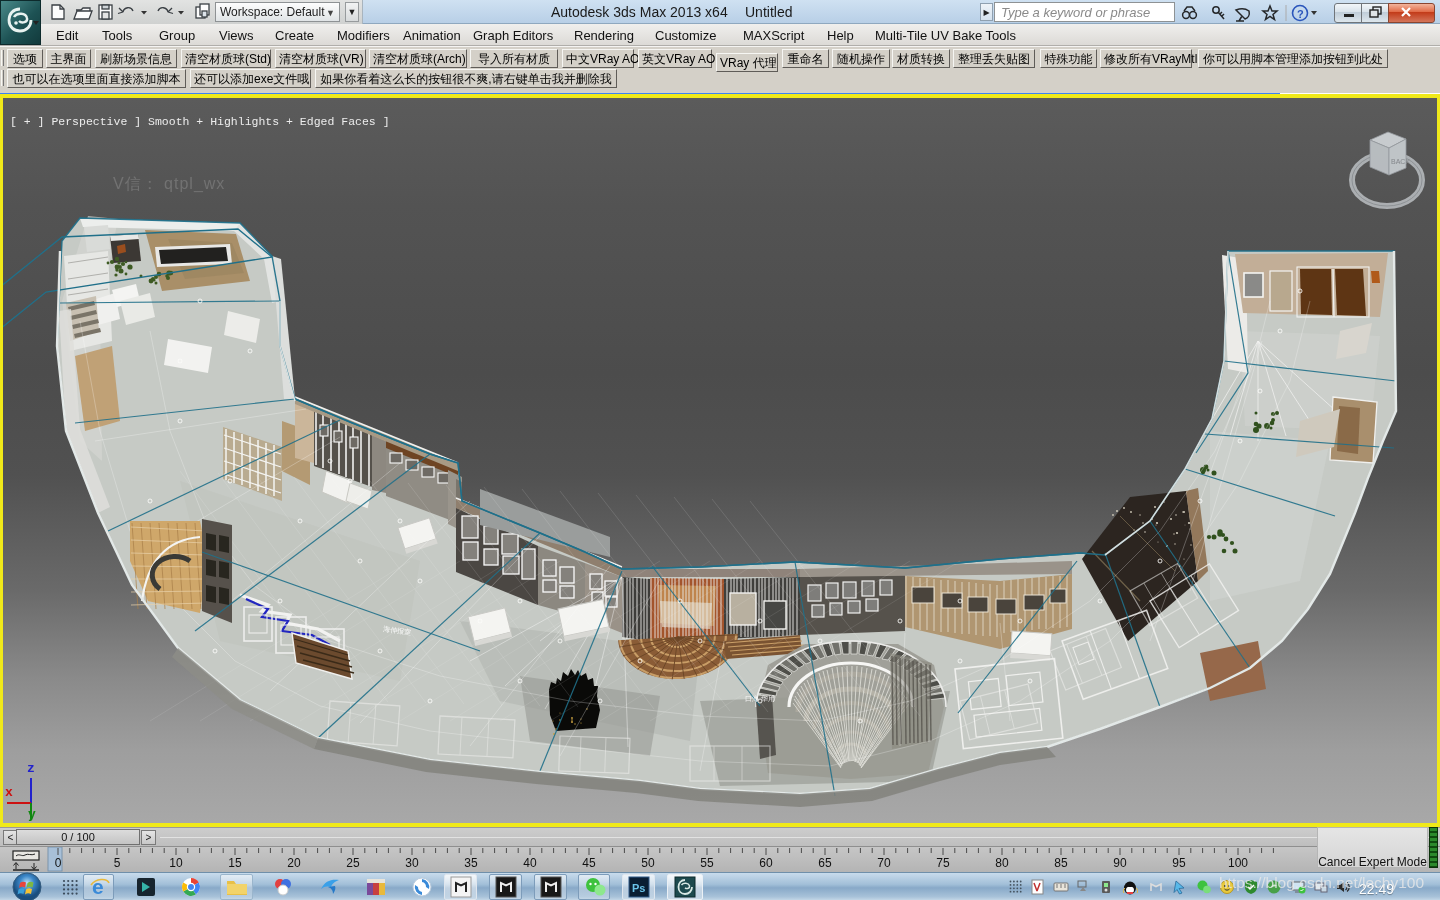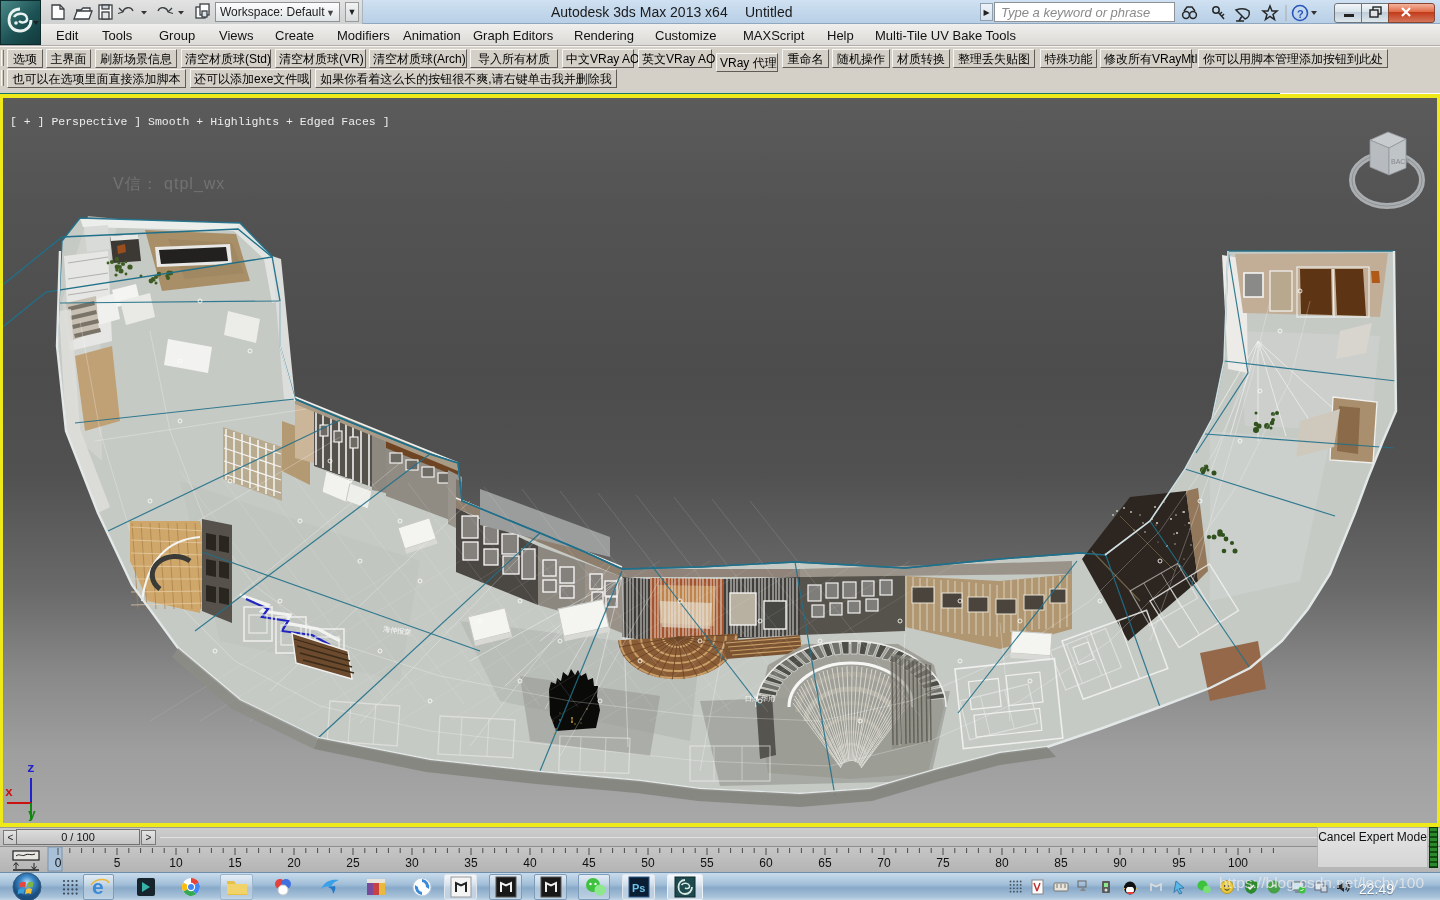--- a/index.html
+++ b/index.html
@@ -1,17 +1,17 @@
 <!DOCTYPE html>
 <html><head>
 <meta charset="utf-8">
 <style>
 * { margin:0; padding:0; box-sizing:border-box; }
 html,body { width:1440px; height:900px; overflow:hidden; font-family:"Liberation Sans", sans-serif; }
-#app { position:relative; width:1280px; height:900px; background:#0f766e; }
+#app { position:relative; width:1280px; height:900px; background:#3b82f6; }
 #titlebar { position:absolute; left:0; top:0; width:1440px; height:24px;
   background:linear-gradient(#cfe1f2,#b8cfe6); border-bottom:1px solid #8fa8bf; }
 #qatstrip { position:absolute; left:38px; top:0; width:325px; height:24px;
   background:linear-gradient(#e2e3e2,#cfd1d0); border-right:1px solid #a8b4be; }
 #appbtn { position:absolute; left:0; top:0; width:41px; height:45px;
   background:linear-gradient(135deg,#4a8a8a 0%,#1d5254 55%,#123a3c 100%); border:1px solid #0d2a2c; z-index:30; }
 #wsbox { position:absolute; left:215px; top:2px; width:125px; height:20px; background:linear-gradient(#fdfdfd,#e0e4e6);
   border:1px solid #8e9294; font-size:12px; color:#222; padding:2px 4px; }
 #wsbox .arr { float:right; color:#444; font-size:9px; margin-top:3px; }
 #wsdrop { font-size:8px; position:absolute; left:345px; top:2px; width:14px; height:20px; background:linear-gradient(#f2f3f3,#d8dbdc); border:1px solid #979b9d; text-align:center; font-size:9px; color:#222; line-height:19px;}
@@ -39,21 +39,21 @@
 #viewport { position:absolute; left:3px; top:4px; width:1434px; height:725px; overflow:hidden;
   background:linear-gradient(#5b5b5b 0%, #535353 15%, #4c4c4c 38%, #515151 52%, #6a6a6a 68%, #8a8a8a 80%, #9e9e9e 90%, #a8a8a8 100%); }
 #vplabel { position:absolute; left:7px; top:17px; color:#ececec; font-size:11.5px; font-family:"Liberation Mono",monospace;}
 #vpstats { position:absolute; left:9px; top:34px; color:#e8c81e; font-size:11px; font-weight:bold; font-family:"Liberation Mono",monospace; line-height:15.5px; white-space:pre;}
 #wm1 { position:absolute; left:110px; top:76px; color:#8a8a8a; font-size:16px; opacity:.55; letter-spacing:1px;}
 #timeslider { position:absolute; left:0; top:827px; width:1440px; height:19px; background:linear-gradient(#cdcdcd,#bebebe); border-top:1px solid #999;}
 #tsl,#tsr { position:absolute; top:2px; width:15px; height:15px; background:linear-gradient(#e5e5e5,#c8c8c8); border:1px solid #7a7a7a; text-align:center; line-height:13px; font-size:10px; color:#222;}
 #tshandle { position:absolute; left:16px; top:1px; width:124px; height:16px; background:linear-gradient(#dcdcdc,#c4c4c4); border:1px solid #707070; text-align:center; line-height:14px; font-size:11px; color:#111;}
 #tstrack { position:absolute; left:160px; top:9px; width:1272px; height:1px; background:#8f8f8f; border-bottom:1px solid #e2e2e2;}
 #trackbar { position:absolute; left:0; top:846px; width:1440px; height:26px; background:linear-gradient(#c6c6c6,#b4b4b4); border-top:1px solid #8f8f8f; }
-#cancelexpert { position:absolute; left:1317px; top:827px; width:111px; height:41px; background:linear-gradient(#e5e5e5,#d5d5d5); border:1px solid #b5b5b5; text-align:center; font-size:12px; color:#111; padding-top:2px;}
+#cancelexpert { position:absolute; left:1317px; top:827px; width:111px; height:41px; background:linear-gradient(#e5e5e5,#d5d5d5); border:1px solid #b5b5b5; text-align:center; font-size:12px; color:#111; padding-top:27px;}
 #greenstrip { position:absolute; left:1429px; top:827px; width:9px; height:41px; background:repeating-linear-gradient(#2c8a2c 0 3px, #0f4a0f 3px 5px); border:1px solid #0c330c;}
 #taskbar { position:absolute; left:0; top:872px; width:1440px; height:28px;
   background:linear-gradient(#c8dbec 0%,#a2bfd8 42%,#88a9c8 55%,#a8c2d9 88%,#c2d6e6 100%); border-top:1px solid #6f8faa; }
 .tkicon { position:absolute; top:2px; width:24px; height:24px; }
 .tkbox { position:absolute; top:1px; width:31px; height:26px; border:1px solid #87a5c0; background:linear-gradient(rgba(255,255,255,.5),rgba(255,255,255,.15)); border-radius:2px;}
 #traytime { position:absolute; right:46px; top:8px; font-size:14px; color:#fff; text-shadow:0 1px 1px rgba(0,0,0,.35);}
 #wm2 { position:absolute; left:1219px; top:874px; font-size:15.5px; color:rgba(232,232,232,.8); z-index:50;}
 </style>
 </head>
 <body>

